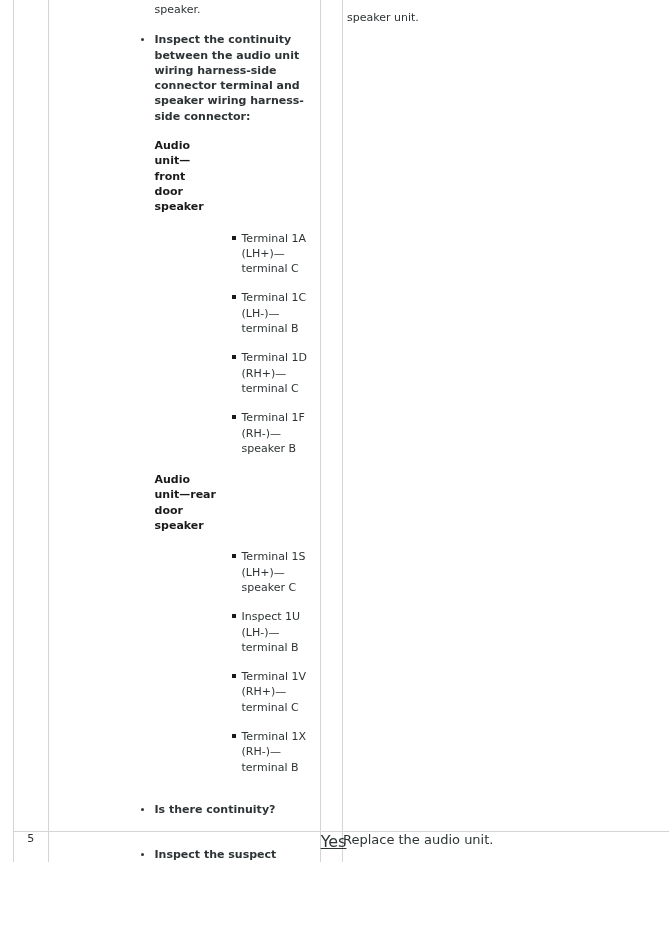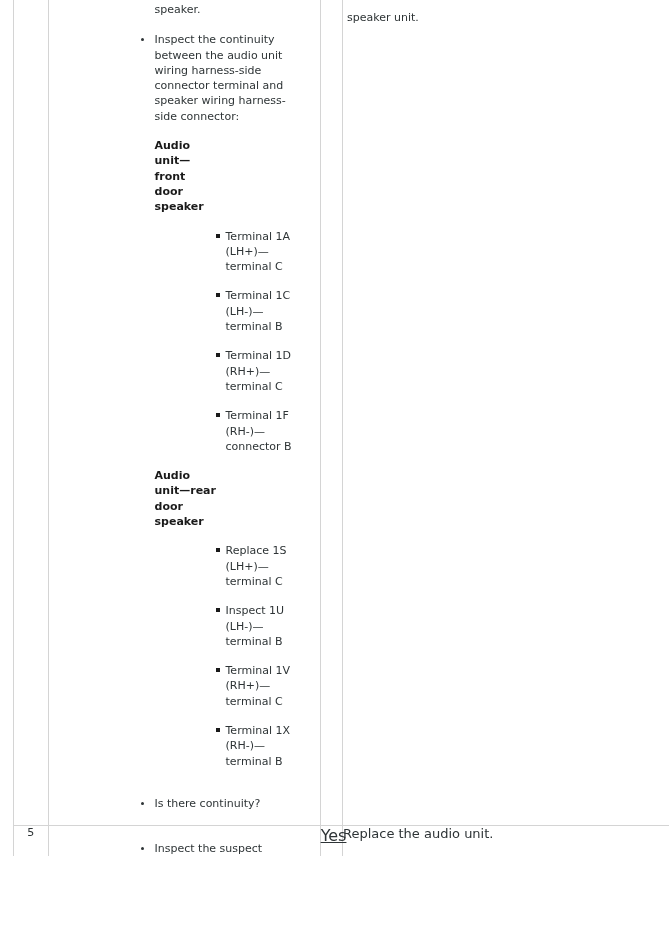--- a/index.html
+++ b/index.html
@@ -106,36 +106,37 @@
     height: 3px;
     border-radius: 50%;
     background: #2e3436;
   }
 
   .bullet-text {
     display: block;
     width: 152px;
     word-wrap: break-word;
     line-height: 15.3px;
+    font-weight: bold;
   }
 
   
   .subhead {
     display: block;
     font-weight: bold;
     width: 60px;
     margin-top: 14px;
     line-height: 15.3px;
     color: #1a1a1a;
   }
   .subhead.wide { width: 62px; }
 
   ul.lvl2 {
     list-style: none;
-    margin: 0;
+    margin: 16px;
     padding: 0;
   }
   ul.lvl2 > li {
     position: relative;
     padding-left: 71px;
     margin-top: 14px;
     line-height: 15.3px;
   }
   ul.lvl2 > li::before {
     content: "";
@@ -188,29 +189,29 @@
                 <li>
                   <span class="term-text">Terminal 1A (LH+)—terminal C</span>
                 </li>
                 <li>
                   <span class="term-text">Terminal 1C (LH-)—terminal B</span>
                 </li>
                 <li>
                   <span class="term-text">Terminal 1D (RH+)—terminal C</span>
                 </li>
                 <li>
-                  <span class="term-text">Terminal 1F (RH-)—connector B</span>
+                  <span class="term-text">Terminal 1F (RH-)—speaker B</span>
                 </li>
               </ul>
 
               <span class="subhead wide">Audio unit—rear door speaker</span>
 
               <ul class="lvl2">
                 <li>
-                  <span class="term-text">Replace 1S (LH+)—terminal C</span>
+                  <span class="term-text">Terminal 1S (LH+)—speaker C</span>
                 </li>
                 <li>
                   <span class="term-text">Inspect 1U (LH-)—terminal B</span>
                 </li>
                 <li>
                   <span class="term-text">Terminal 1V (RH+)—terminal C</span>
                 </li>
                 <li>
                   <span class="term-text">Terminal 1X (RH-)—terminal B</span>
                 </li>

